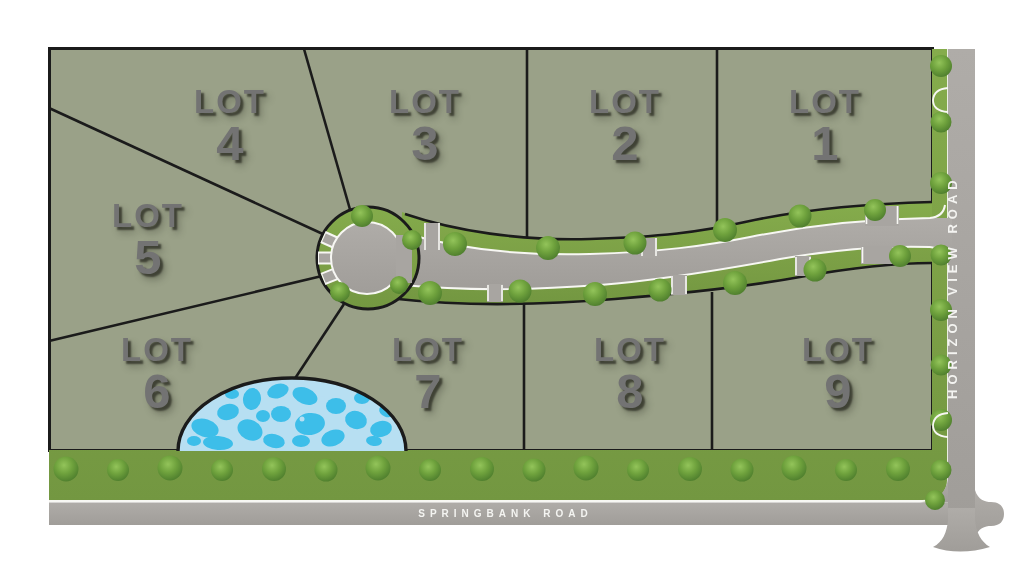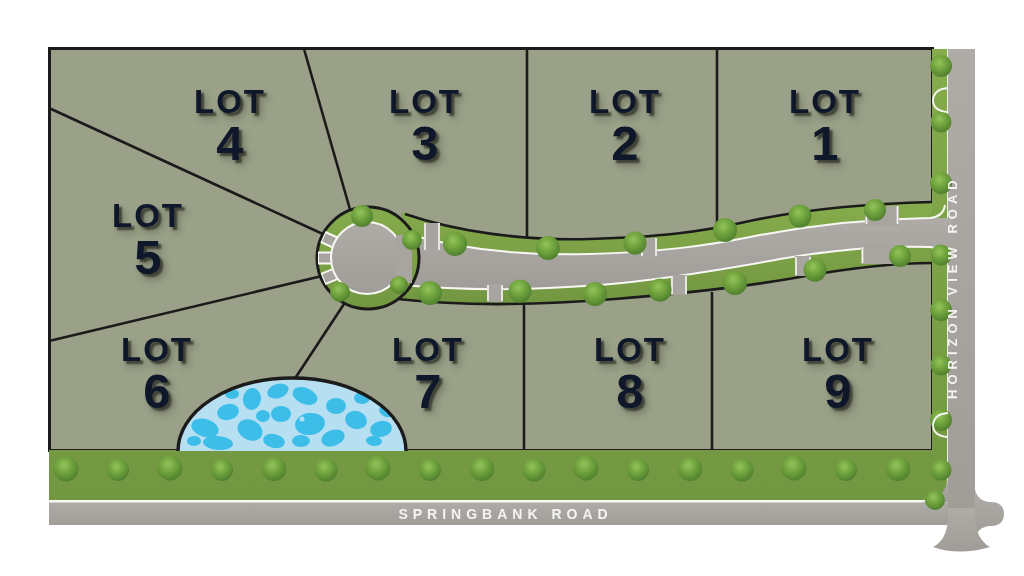--- a/index.html
+++ b/index.html
@@ -4,32 +4,32 @@
 <style>
   html,body{margin:0;padding:0;background:#ffffff;}
   .stage{
     position:relative;width:1024px;height:576px;background:#ffffff;overflow:hidden;
     font-family:"Liberation Sans", sans-serif;
   }
   .stage svg{position:absolute;left:0;top:0;}
   .lot-label{
     position:absolute;transform:translate(-50%,-50%);
     display:flex;flex-direction:column;align-items:center;
-    color:#0f172a;font-weight:bold;text-align:center;
+    color:#737373;font-weight:bold;text-align:center;
     text-shadow:3px 3px 2px rgba(57,60,48,0.92), 5px 6px 7px rgba(57,60,48,0.40);
     user-select:none;pointer-events:none;white-space:nowrap;
   }
   .lot-word{font-size:33px;line-height:38px;letter-spacing:2px;}
   .lot-num{font-size:49px;line-height:45px;}
   .road-label{
     position:absolute;color:#f4f4f1;font-weight:bold;user-select:none;pointer-events:none;
   }
   .road-label.springbank{
     left:49px;top:503px;width:913px;height:20px;line-height:22px;
-    text-align:center;font-size:14px;letter-spacing:5px;
+    text-align:center;font-size:10px;letter-spacing:5px;
   }
   .road-label.horizon{
     left:945px;top:49px;width:31px;height:476px;
     writing-mode:vertical-rl;transform:rotate(180deg);
     text-align:center;font-size:13px;letter-spacing:5px;
   }
 </style>
 </head>
 <body>
 

